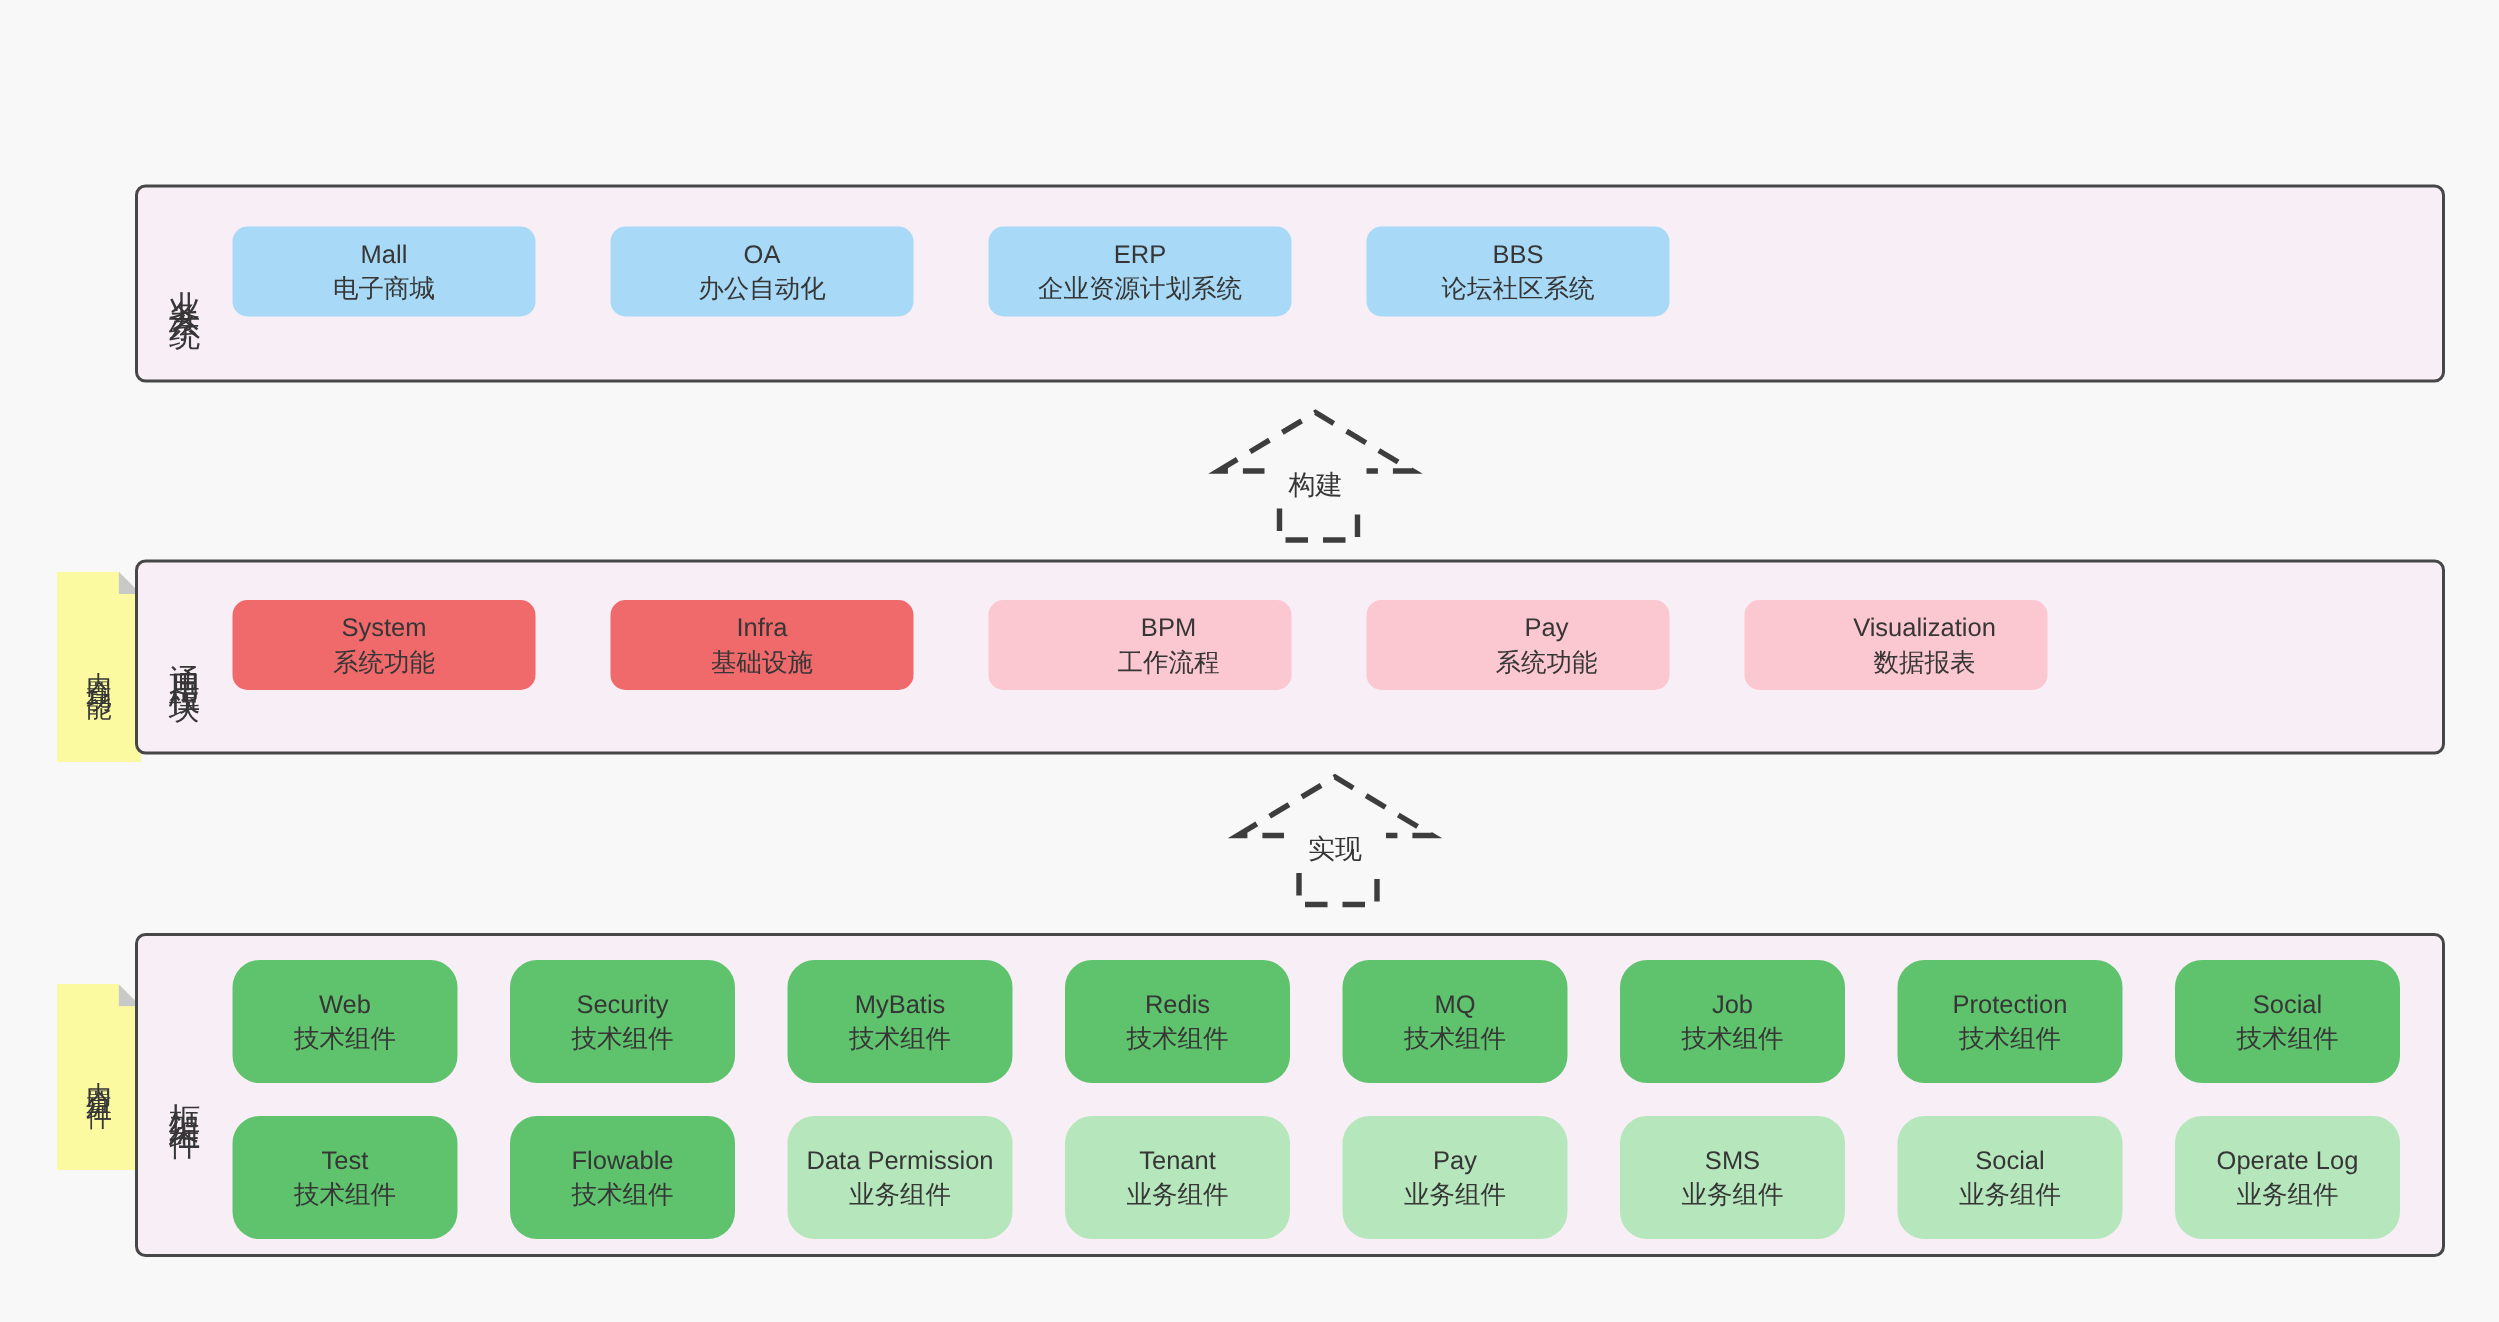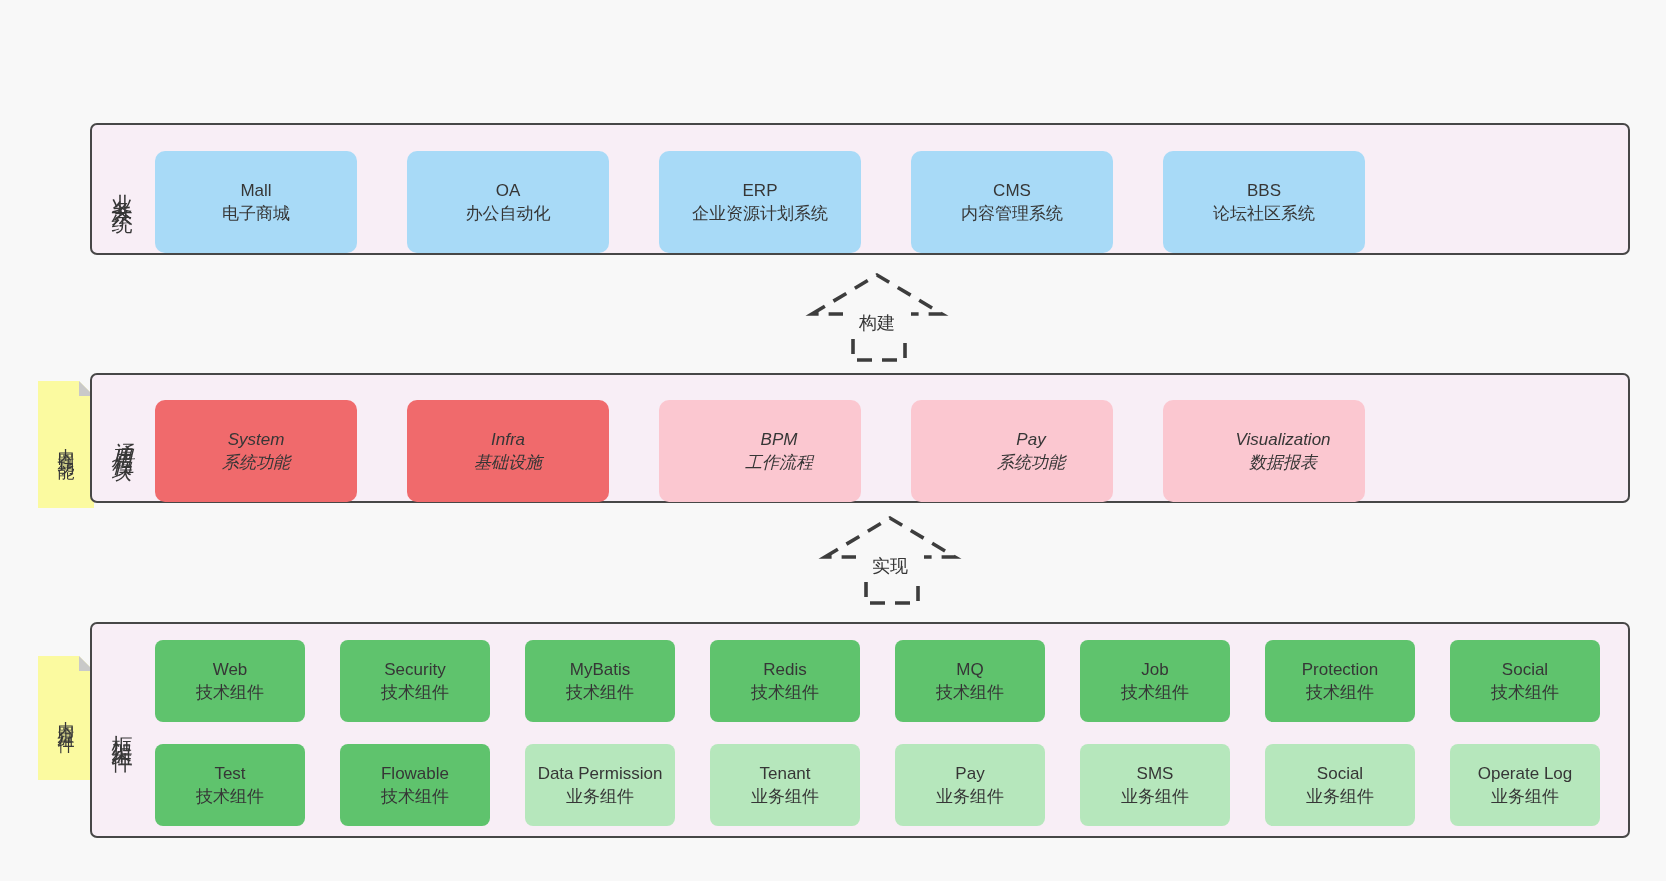--- a/index.html
+++ b/index.html
@@ -11,21 +11,21 @@
   *{box-sizing:border-box; margin:0; padding:0;}
   body{background:var(--page-bg); font-family:"Liberation Sans","DejaVu Sans",sans-serif; color:var(--text);}
   .stage{position:relative; width:1666px; height:881px; background:var(--page-bg); overflow:hidden;}
 
   .band{
     position:absolute; left:90px; width:1540px;
     background:var(--band-bg); border:2px solid var(--band-border);
     border-radius:7px; z-index:1;
   }
   .band-1{top:123px; height:132px;}
-  .band-2{top:373px; height:130px;font-style:italic;}
+  .band-2{top:373px; height:130px;}
   .band-3{top:622px; height:216px;}
 
   .vlabel{
     position:absolute; left:16px; top:50%; transform:translateY(-50%);
     writing-mode:vertical-rl; text-orientation:upright;
     font-size:21px; letter-spacing:6px; color:var(--text); white-space:nowrap;
   }
 
   .row{position:absolute; left:63px; display:flex;}
   .row-wide{gap:50px;}
@@ -33,22 +33,22 @@
   .band-1 .row{top:26px;}
   .band-2 .row{top:25px;}
   .band-3 .row.r1{top:16px;}
   .band-3 .row.r2{top:120px;}
 
   .box{
     display:flex; flex-direction:column; justify-content:center; align-items:center;
     text-align:center; border-radius:10px; padding:4px 6px;
     font-size:17px; line-height:1.38; color:var(--text);
   }
-  .row-wide .box{width:202px; height:102px;}
-  .row-narrow .box{width:150px; height:82px; border-radius:8px;}
+  .row-wide .box{width:202px; height:60px;}
+  .row-narrow .box{width:150px; height:82px; border-radius:18px;}
   .v-blue{background:var(--blue);}
   .v-red{background:var(--red);}
   .v-pink{background:var(--pink);padding-left:44px;}
   .v-green{background:var(--green);}
   .v-lightgreen{background:var(--lightgreen);}
 
   .sticky{position:absolute; left:38px; width:56px; z-index:0;}
   .sticky-1{top:381px; height:127px;}
   .sticky-2{top:656px; height:124px;}
   .sticky-bg{
@@ -120,24 +120,20 @@
         </div>
         <div class="box v-blue">
           <div>OA</div>
           <div>办公自动化</div>
         </div>
         <div class="box v-blue">
           <div>ERP</div>
           <div>企业资源计划系统</div>
         </div>
         <div class="box v-blue">
-          <div>CMS</div>
-          <div>内容管理系统</div>
-        </div>
-        <div class="box v-blue">
           <div>BBS</div>
           <div>论坛社区系统</div>
         </div>
       </div>
   </div>
 
   <div class="band band-2">
     <div class="vlabel">通用模块</div>
     <div class="row row-wide">
         <div class="box v-red">

